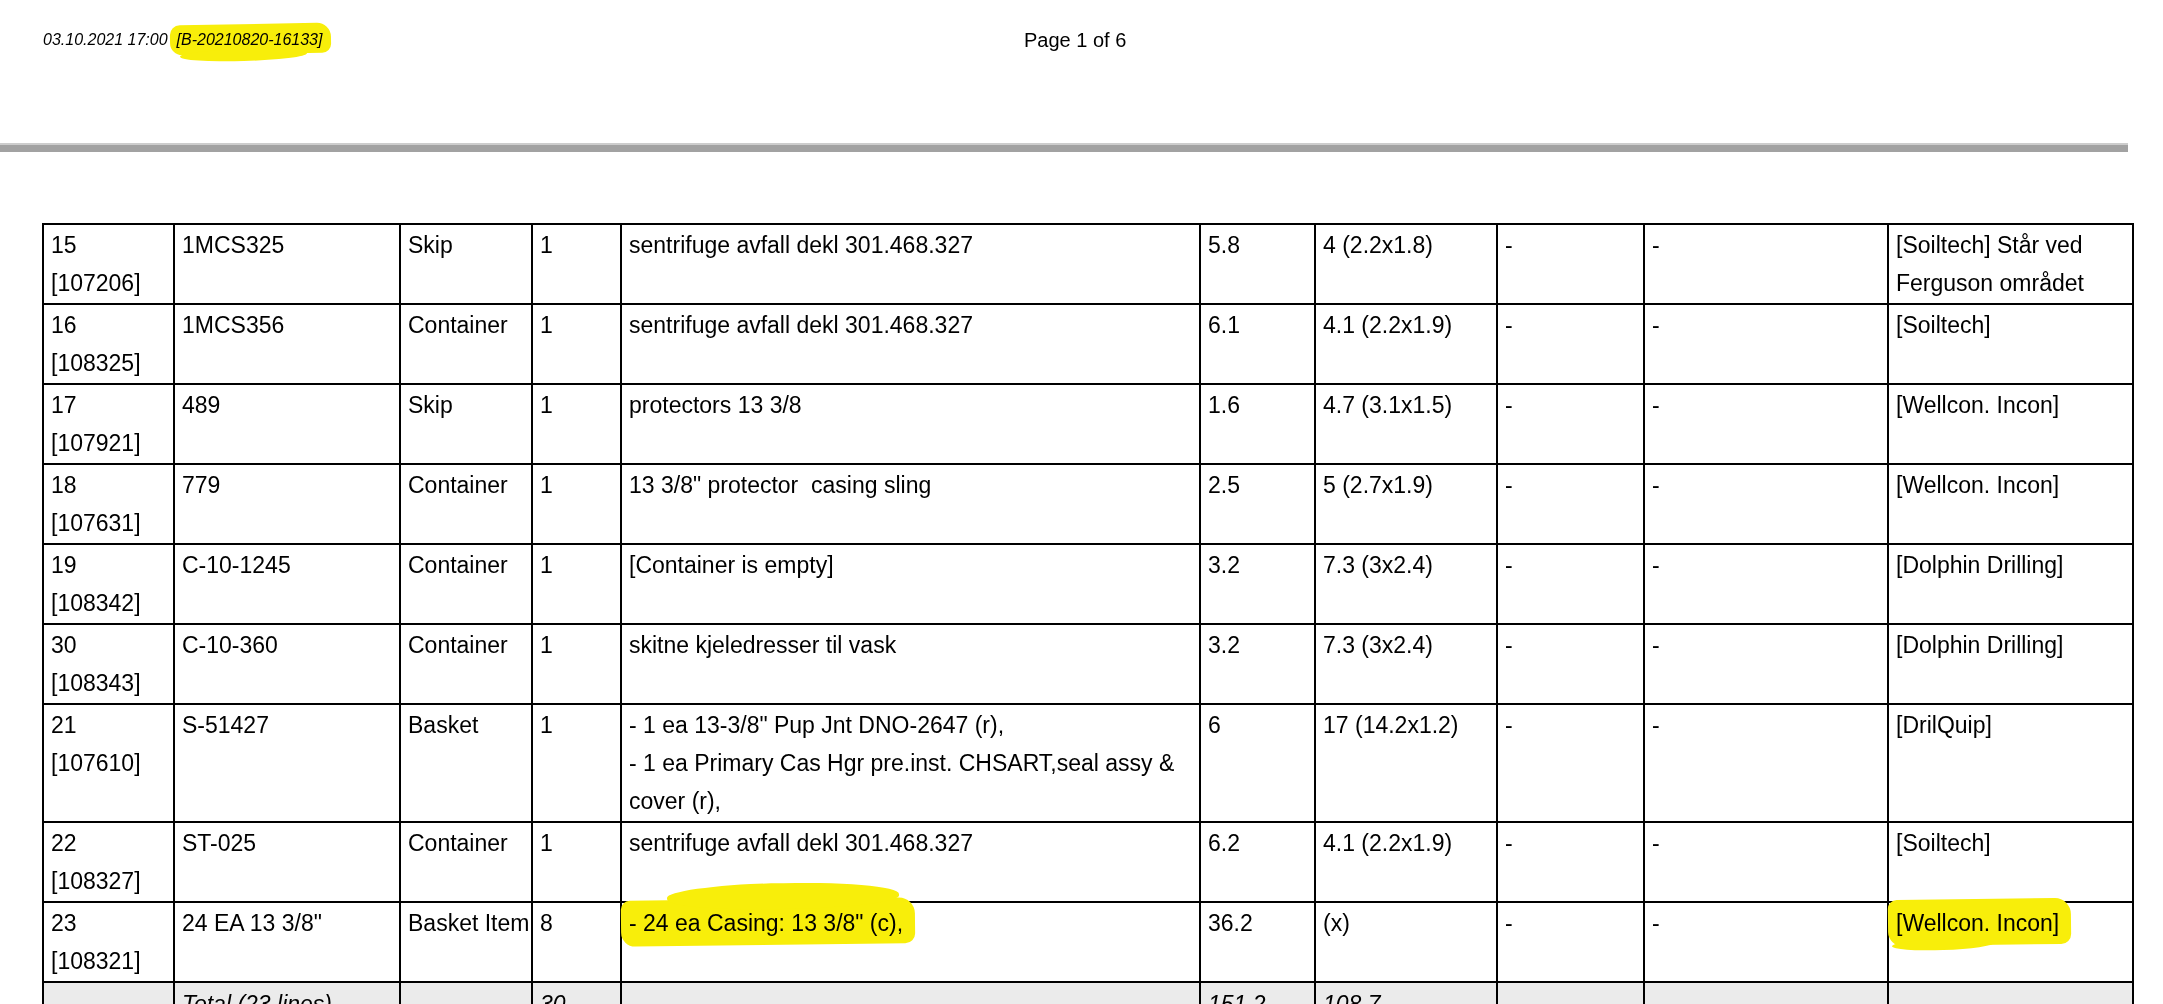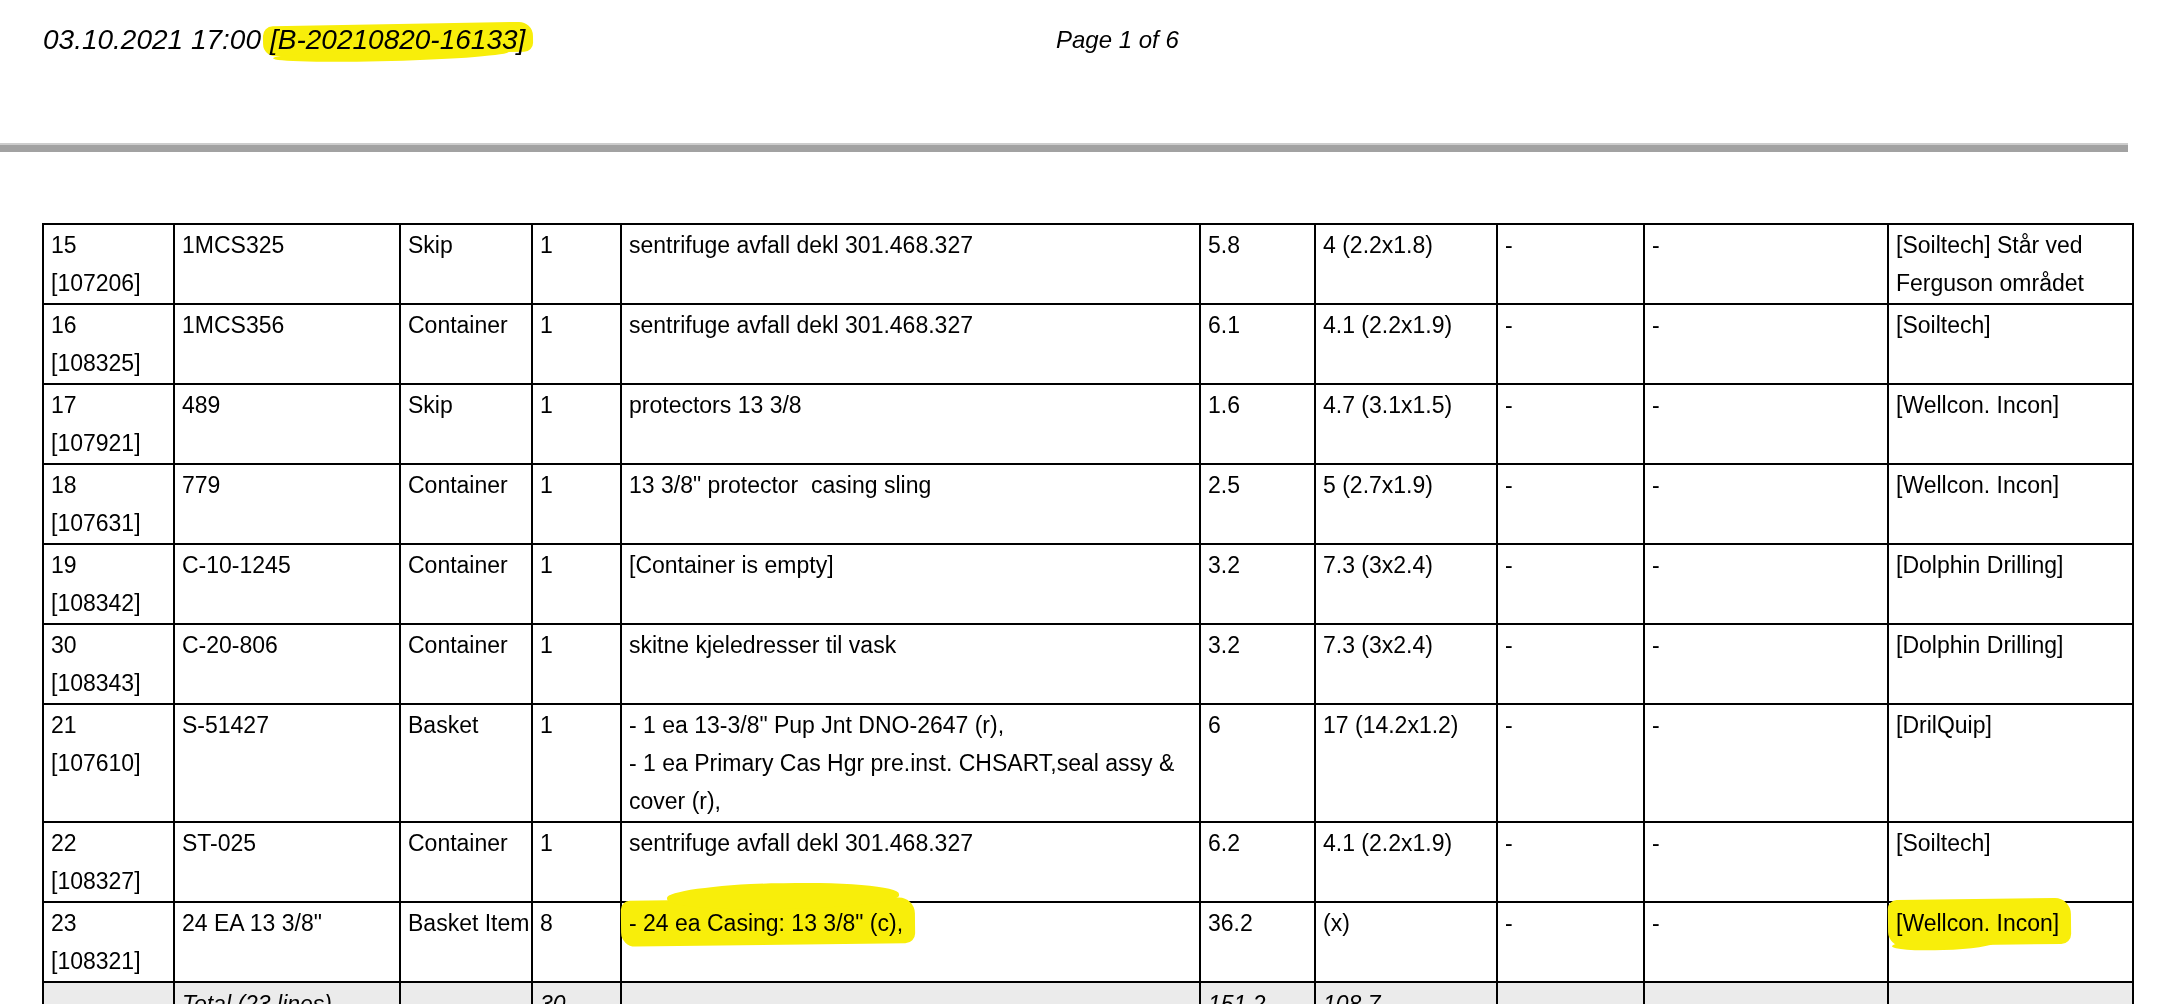--- a/index.html
+++ b/index.html
@@ -2,29 +2,29 @@
 <html style="--hl: #f8ee0a;"><head>
 <meta charset="utf-8">
 <style>
   html,body{margin:0;padding:0;}
   body{
     width:2163px;height:1004px;overflow:hidden;background:#ffffff;color:#000;
     font-family:"Liberation Sans",sans-serif;
     --hl:#f8ee0a;
   }
   
-  .hdr-line{position:absolute;left:43px;top:27px;font-size:28px;line-height:26px;
+  .hdr-line{position:absolute;left:43px;top:27px;font-size:16px;line-height:26px;
     font-style:italic;white-space:pre;z-index:2;}
   .ref{position:relative;z-index:0;margin-left:9px;display:inline-block;}
   .ref::before{content:"";position:absolute;left:-7px;right:-8px;top:-3px;bottom:-1px;
     background:var(--hl);border-radius:10px 14px 9px 12px;transform:rotate(-1deg);z-index:-1;}
   .ref::after{content:"";position:absolute;left:3px;right:16px;bottom:-8px;height:12px;
     background:var(--hl);border-radius:50%;transform:rotate(-1.6deg);z-index:-1;}
-  .page-ind{position:absolute;left:1056px;top:27px;font-size:24px;line-height:26px;
-    font-style:italic;z-index:2;}
+  .page-ind{position:absolute;left:1024px;top:27px;font-size:20px;line-height:26px;
+    z-index:2;}
   
   .rule-bar{position:absolute;left:0;top:143px;width:2128px;height:9px;
     background:linear-gradient(to bottom,#cdcdcd 0 2px,#a2a2a2 2px 100%);}
   
   table.manifest{position:absolute;left:42px;top:223px;width:2090px;
     border-collapse:collapse;table-layout:fixed;z-index:2;background:transparent;
     border:2px solid #000;border-bottom-width:3px;font-size:23px;}
   table.manifest td{border:2px solid #000;vertical-align:top;padding:1px 8px 1px 7px;overflow:visible;}
   td.num{text-align:left;padding-right:9px;}
   .ln{line-height:38px;white-space:pre;}
@@ -226,21 +226,21 @@
         <td>
           <div class="ln"><span>[Dolphin Drilling]</span></div>
         </td>
       </tr>
       <tr>
         <td class="num">
           <div class="ln"><span>30</span></div>
           <div class="ln"><span>[108343]</span></div>
         </td>
         <td>
-          <div class="ln"><span>C-20-806</span></div>
+          <div class="ln"><span>C-10-360</span></div>
         </td>
         <td>
           <div class="ln"><span>Container</span></div>
         </td>
         <td class="num">
           <div class="ln"><span>1</span></div>
         </td>
         <td>
           <div class="ln"><span>skitne kjeledresser til vask</span></div>
         </td>

